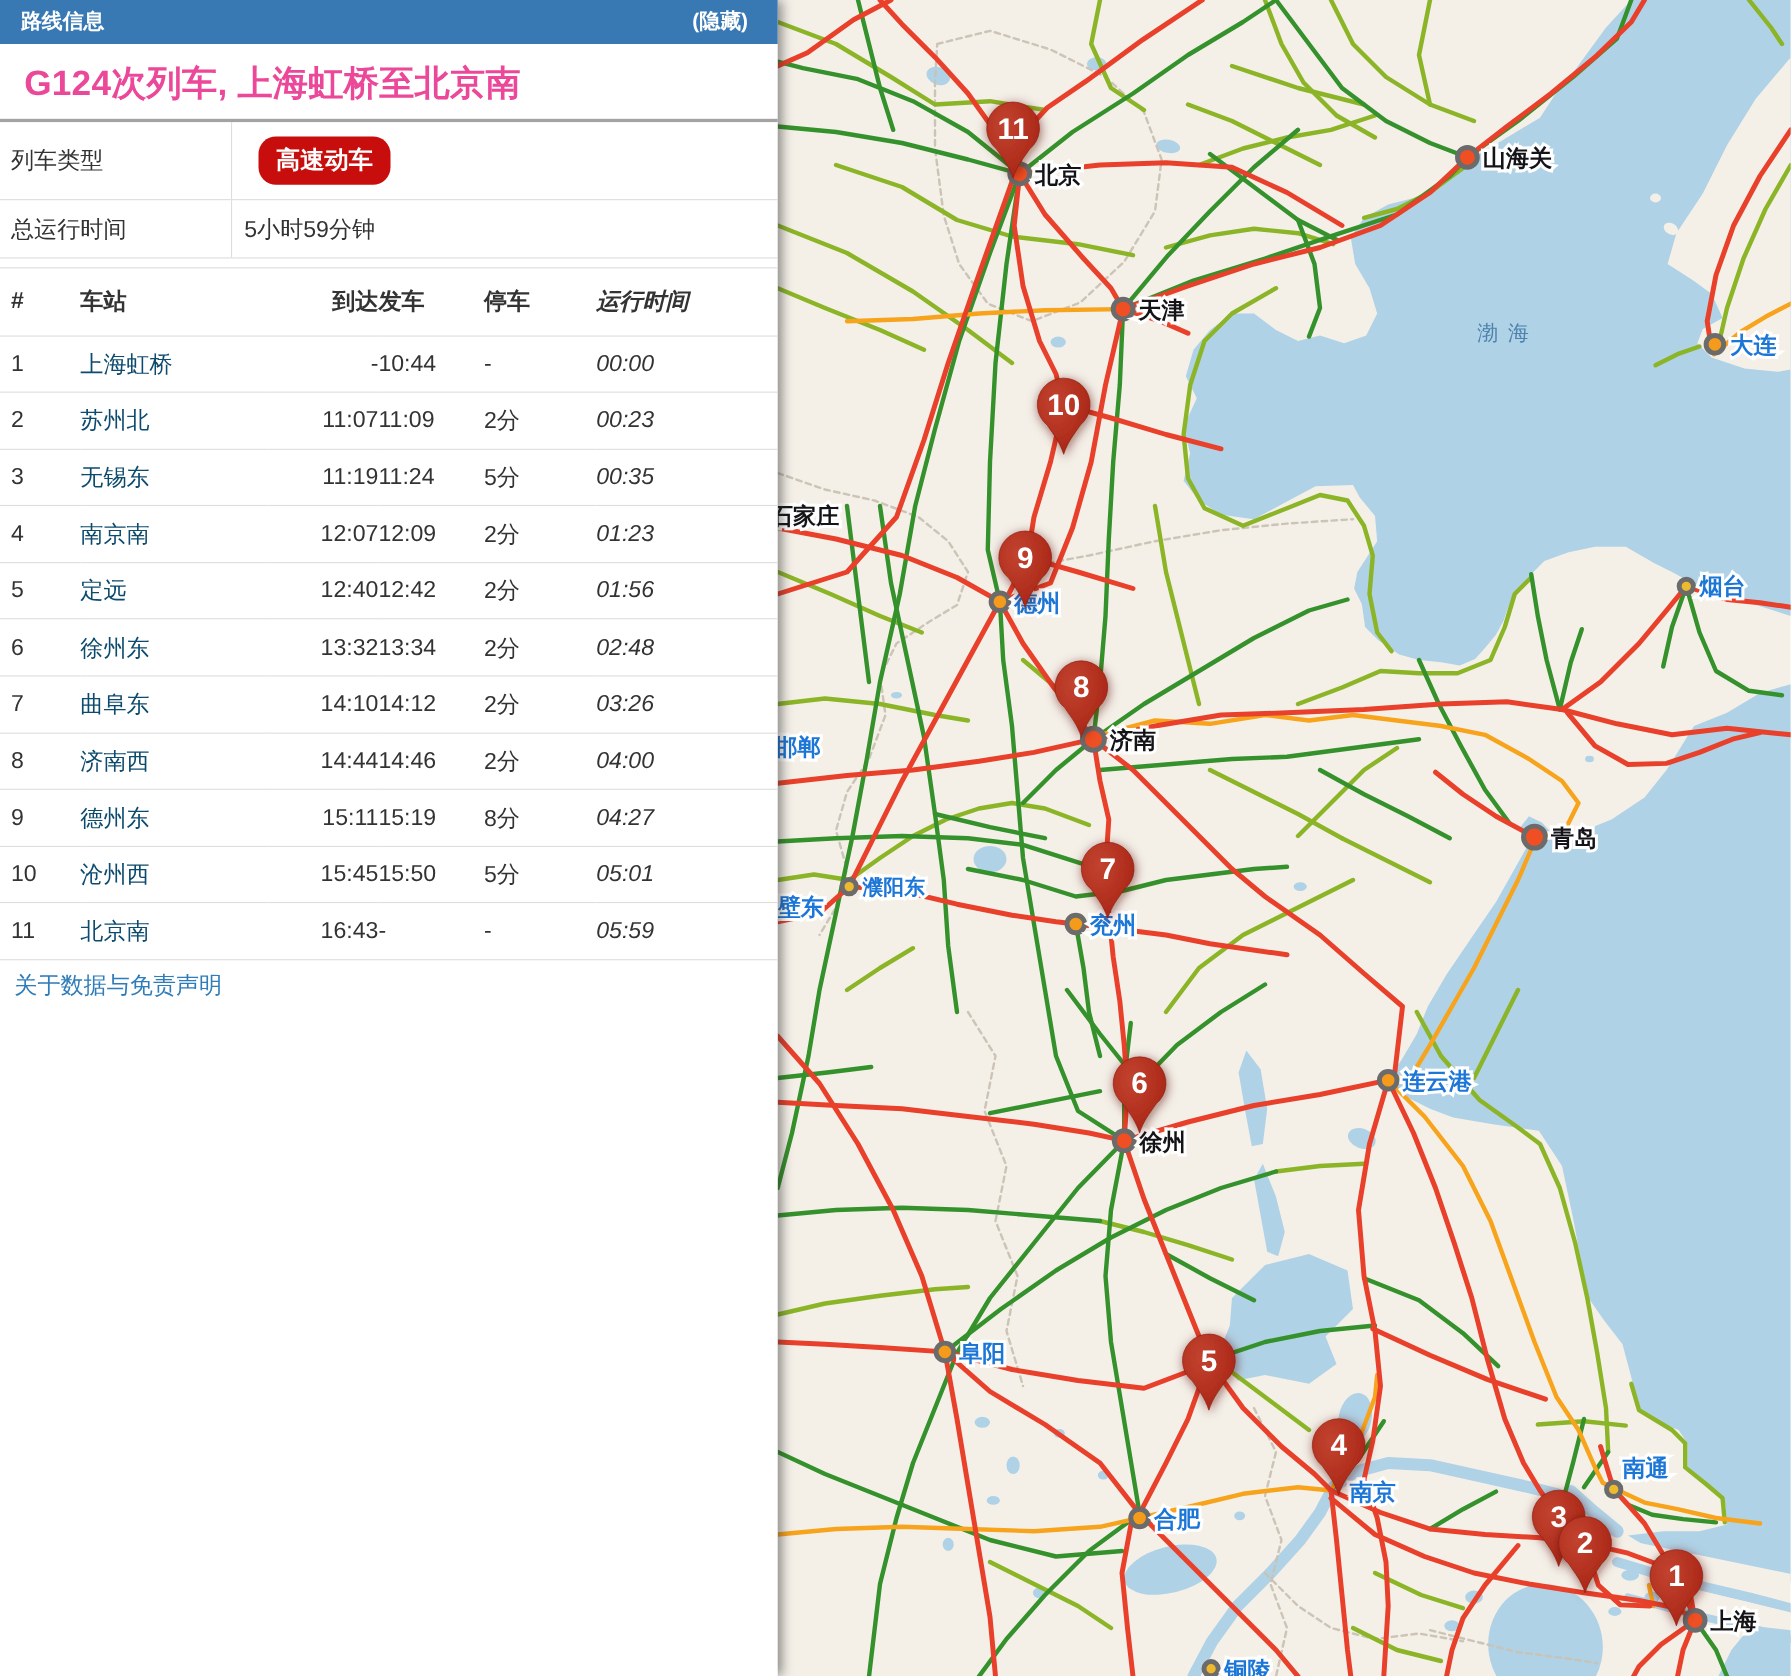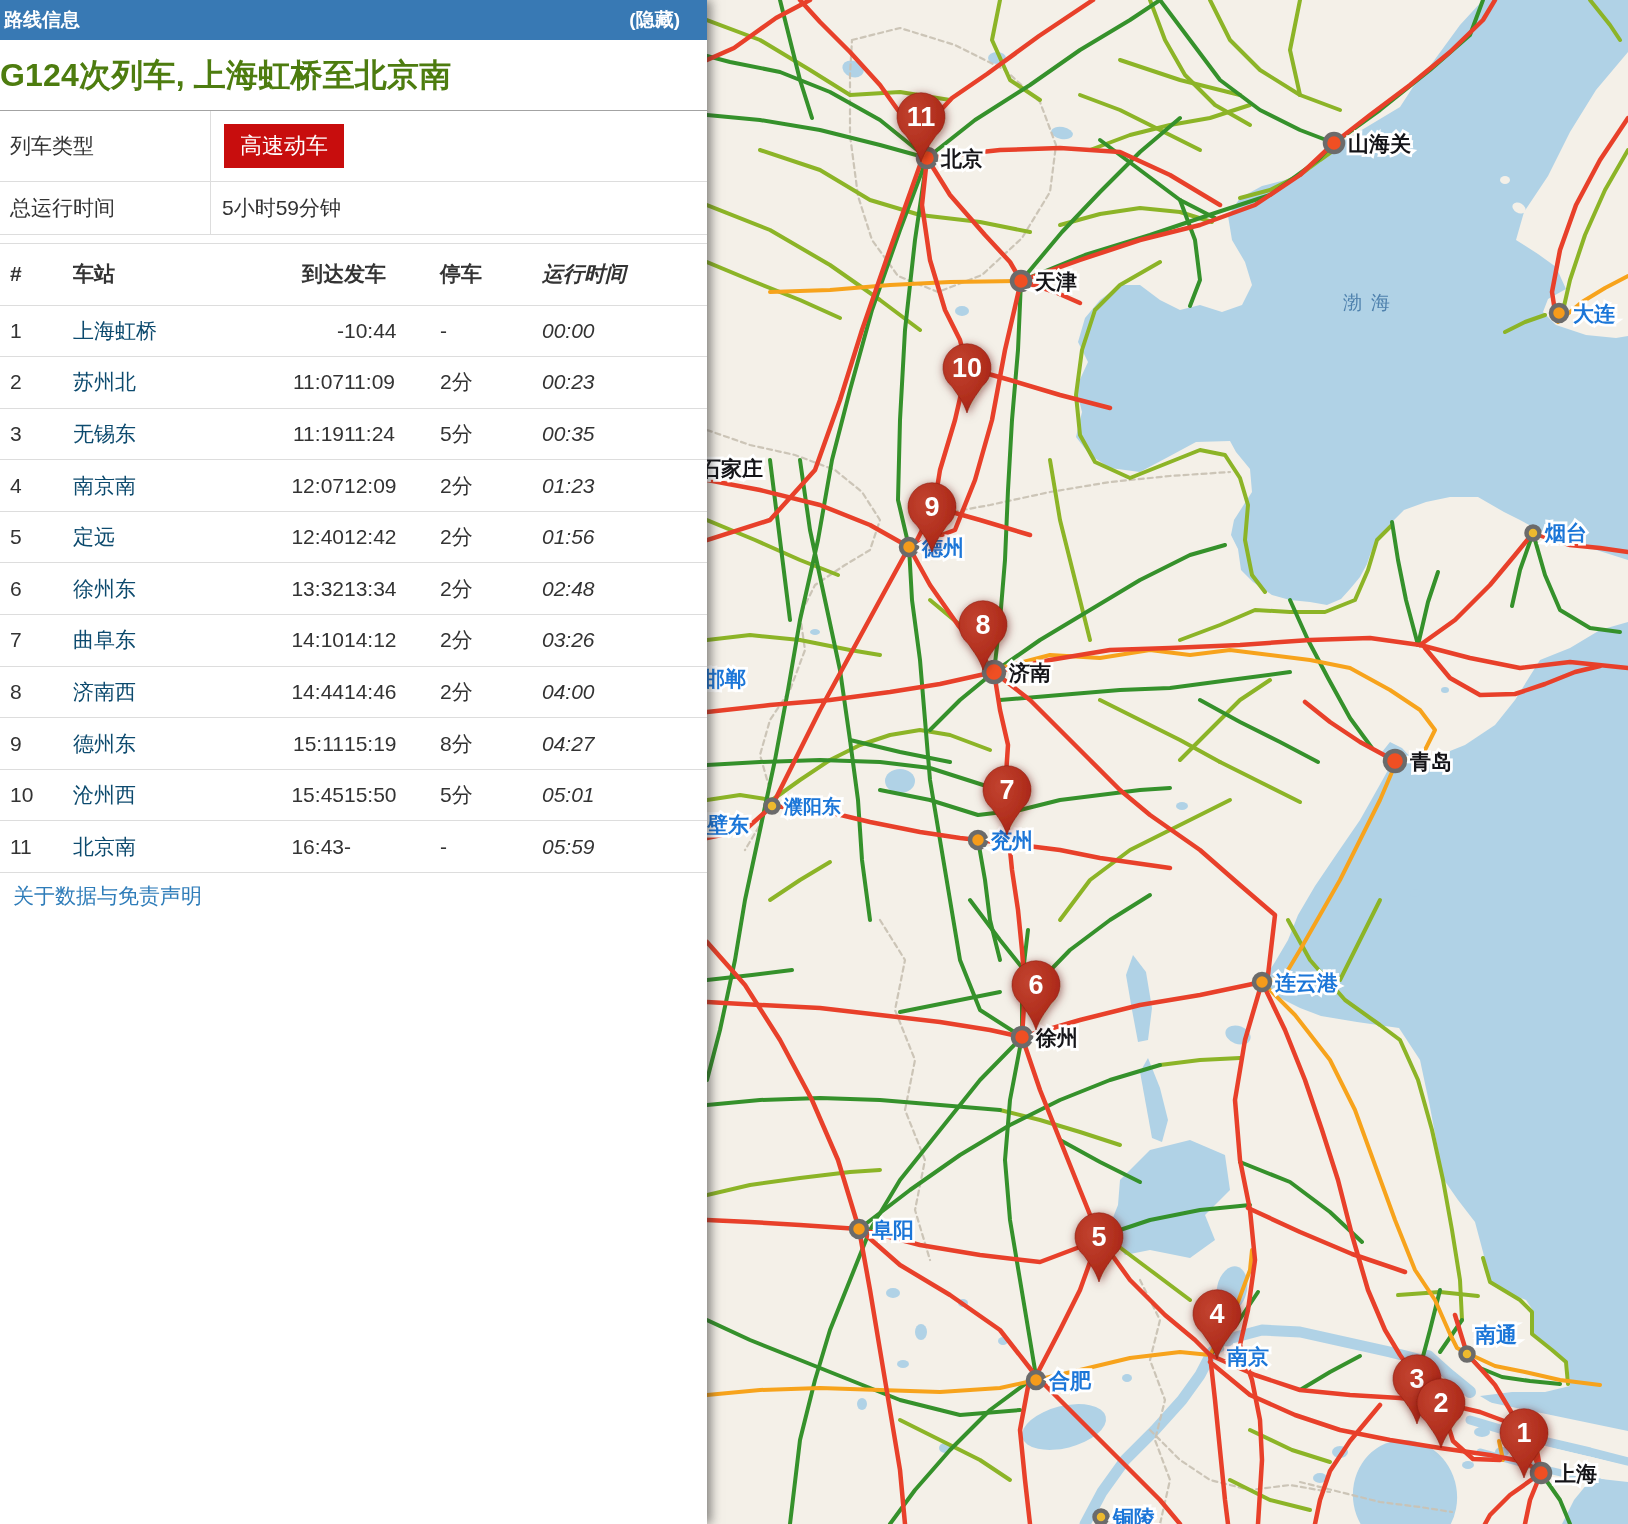--- a/index.html
+++ b/index.html
@@ -2,35 +2,35 @@
 <html><head><meta charset="utf-8">
 <style>
 * { margin:0; padding:0; box-sizing:border-box; }
 html,body { width:1628px; height:1524px; overflow:hidden; background:#fff;
   font-family:"Liberation Sans", sans-serif; }
 #stage { position:relative; width:1628px; height:1524px; }
 #map { position:absolute; left:707px; top:0; }
 #panel { position:absolute; left:0; top:0; width:707px; height:1524px; background:#fff;
   box-shadow:4px 0 10px rgba(40,40,40,0.55); }
 #bar { height:40px; background:#3879b4; color:#fff; font-size:19px; font-weight:bold;
-  line-height:40px; padding:0 27px 0 4px; }
+  line-height:40px; padding:0 27px 0 19px; }
 #bar .r { float:right; }
-#title { height:71px; line-height:71px; font-size:32px; color:#4d7c0f; 
-  border-bottom:1px solid #a3a3a3; font-weight:bold; letter-spacing:0.2px; }
+#title { height:71px; line-height:71px; font-size:32px; color:#ec4899; padding-left:22px;
+  border-bottom:3px solid #a3a3a3; font-weight:bold; letter-spacing:0.2px; }
 .inforow { position:relative; border-bottom:1px solid #ddd;text-align:right; }
 .inforow .lab { position:absolute; left:10px; top:50%; transform:translateY(-50%);
   font-size:21px; color:#333; }
 .inforow .val { position:absolute; left:222px; top:50%; transform:translateY(-50%);
   font-size:21px; color:#333; }
 .inforow .vline { position:absolute; left:210px; top:0; bottom:0; width:1px; background:#ddd; }
 #r1 { height:71px; }
 #r2 { height:53px; }
 #gap { height:9px; border-bottom:1px solid #ddd; }
-.btn { display:inline-block; background:#c80d0d; color:#fff; font-weight:normal; font-size:22px;
-  padding:7px 16px; border-radius:0; margin-left:2px; }
+.btn { display:inline-block; background:#c80d0d; color:#fff; font-weight:bold; font-size:22px;
+  padding:7px 16px; border-radius:16px; margin-left:13px; }
 table { border-collapse:collapse; width:707px; table-layout:fixed; }
 th,td { font-size:21px; color:#333; text-align:left; font-weight:normal; padding:0; height:51.6px; }
 thead th { font-weight:bold; height:61px; border-bottom:1px solid #ddd; }
 tbody td { border-bottom:1px solid #ddd; }
 .c0 { width:73px; padding-left:10px; }
 .c1 { width:171px; }
 .c2 { width:100px;text-align:right; }
 .c3 { width:96px; }
 .c4 { width:102px;margin-left:22px; }
 .c5 { width:165px;font-style:italic; }

